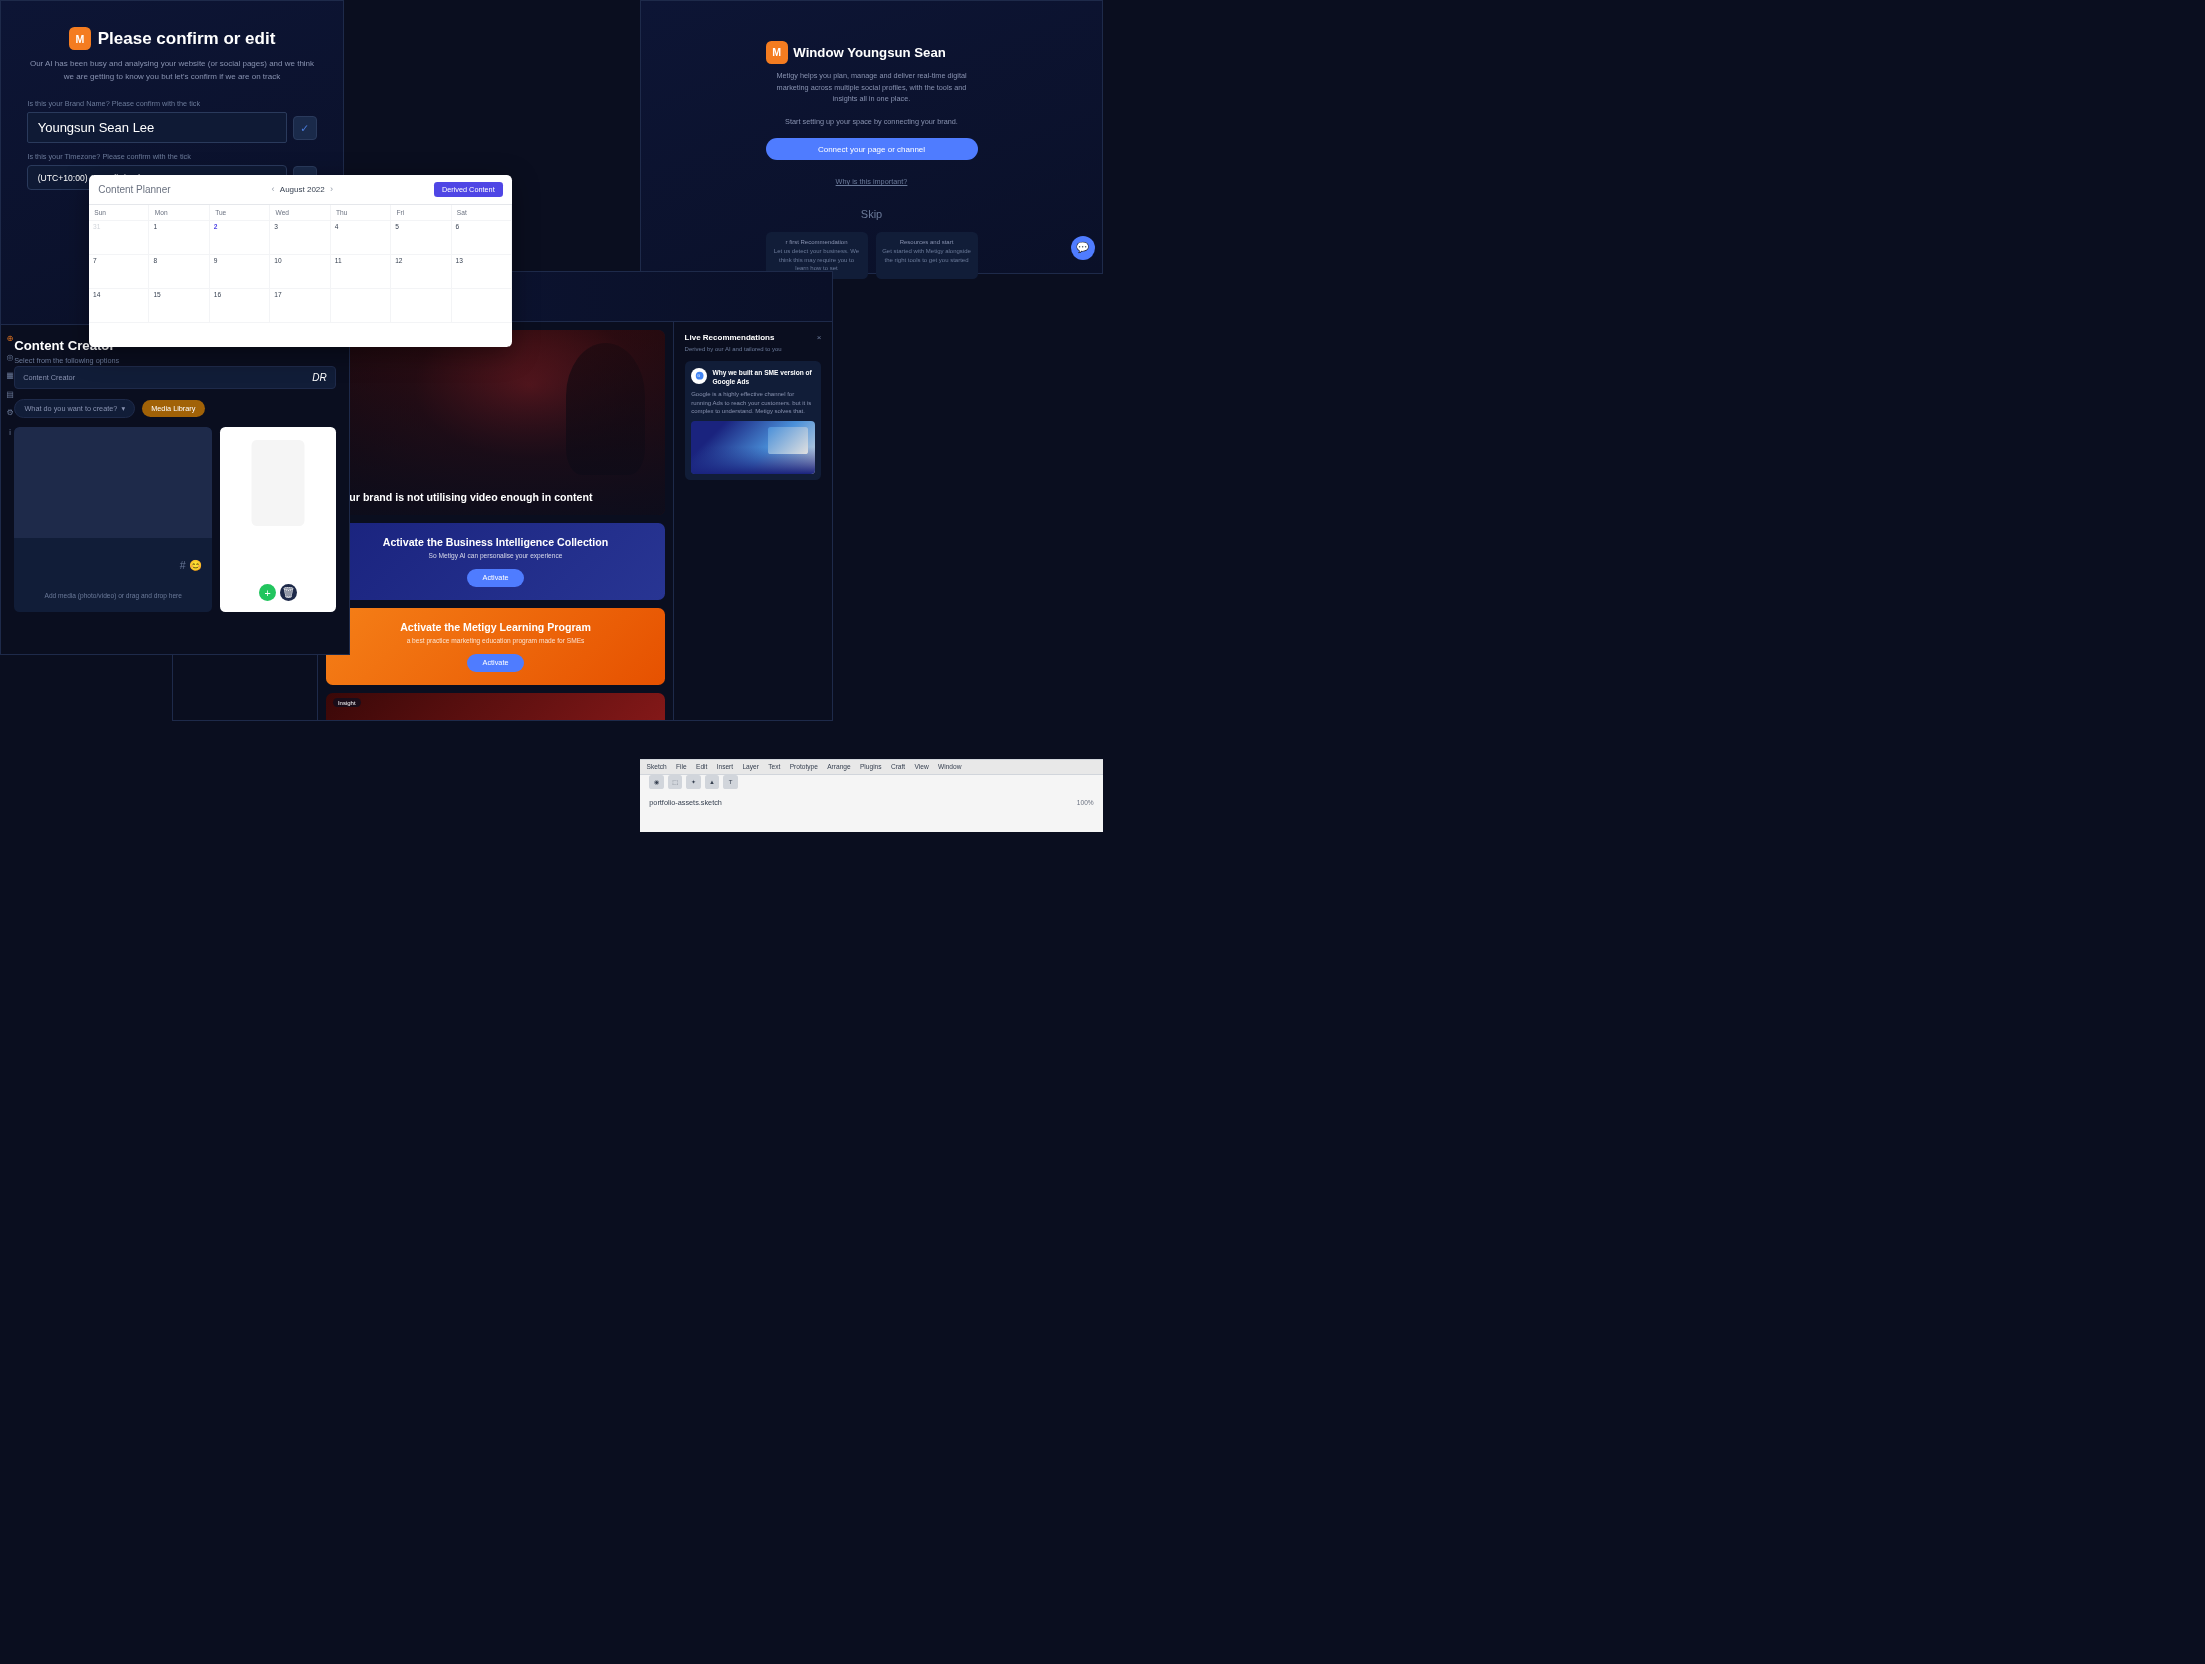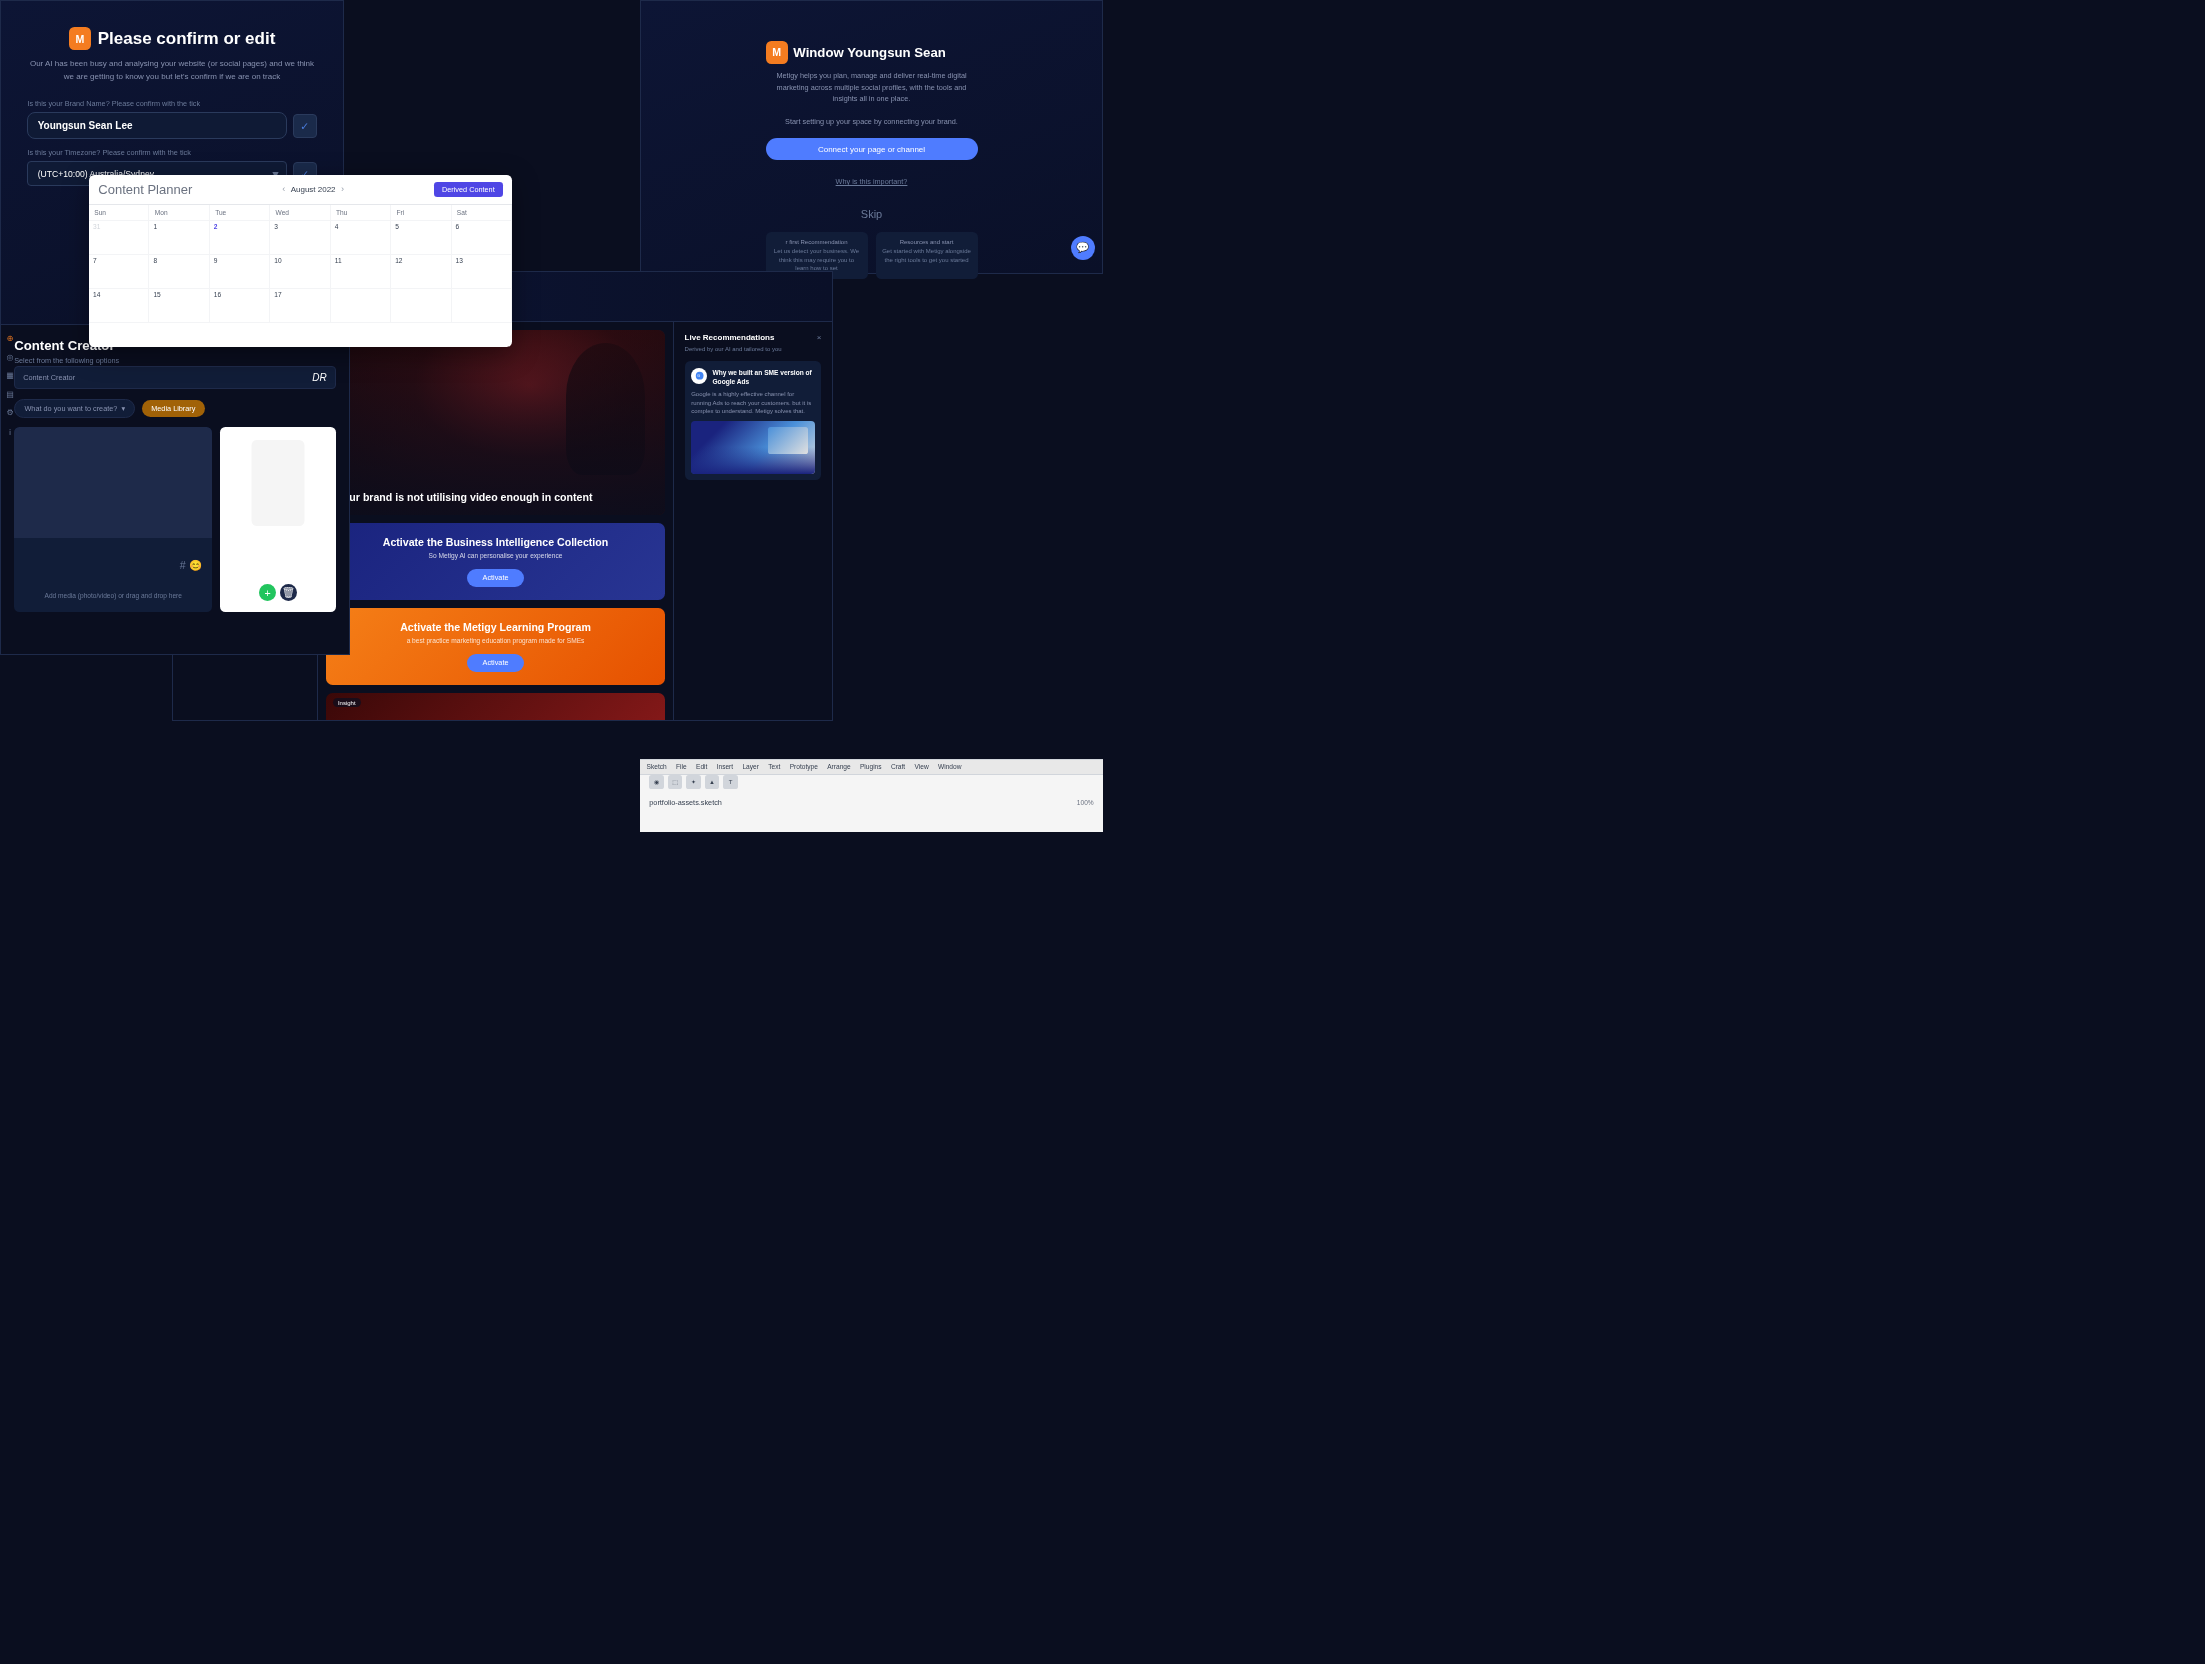--- a/index.html
+++ b/index.html
@@ -56,26 +56,25 @@
     .field-row {
       display: flex;
       align-items: center;
       gap: 5.3px;
       margin-bottom: 9.3px;
     }
     .field-input {
       flex: 1;
       background: #0f1a35;
       border: 0.7px solid #2a3a5c;
-      border-radius: 8px;
-      color: white;
-      font-size: 10px;
+      border-radius: 2px;
+      color: white;
+      font-size: 13px;
       padding: 6.6px 9.3px;
       outline: none;
-      font-weight: bold;
     }
     .check-btn {
       width: 24px; height: 24px;
       background: #1a2a4a;
       border: 0.7px solid #2a3a5c;
       border-radius: 4px;
       display: flex; align-items: center; justify-content: center;
       color: #4a7cdc;
       cursor: pointer;
       font-size: 10.6px;
@@ -115,21 +114,21 @@
       z-index: 20;
       overflow: hidden;
     }
     .cal-header {
       display: flex;
       align-items: center;
       justify-content: space-between;
       padding: 6.6px 9.3px;
       border-bottom: 0.7px solid #e5e7eb;
     }
-    .cal-title { font-size: 13px; color: #6b7280; font-weight: 500; }
+    .cal-title { font-size: 10px; color: #6b7280; font-weight: 500; }
     .cal-nav { display: flex; align-items: center; gap: 5.3px; font-size: 8px; color: #374151; }
     .cal-nav-btn { background: none; border: none; cursor: pointer; color: #9ca3af; font-size: 9.3px; }
     .cal-create-btn {
       background: #4f46e5;
       color: white;
       border: none;
       border-radius: 3.3px;
       padding: 3.3px 8px;
       font-size: 7.3px;
       cursor: pointer;

